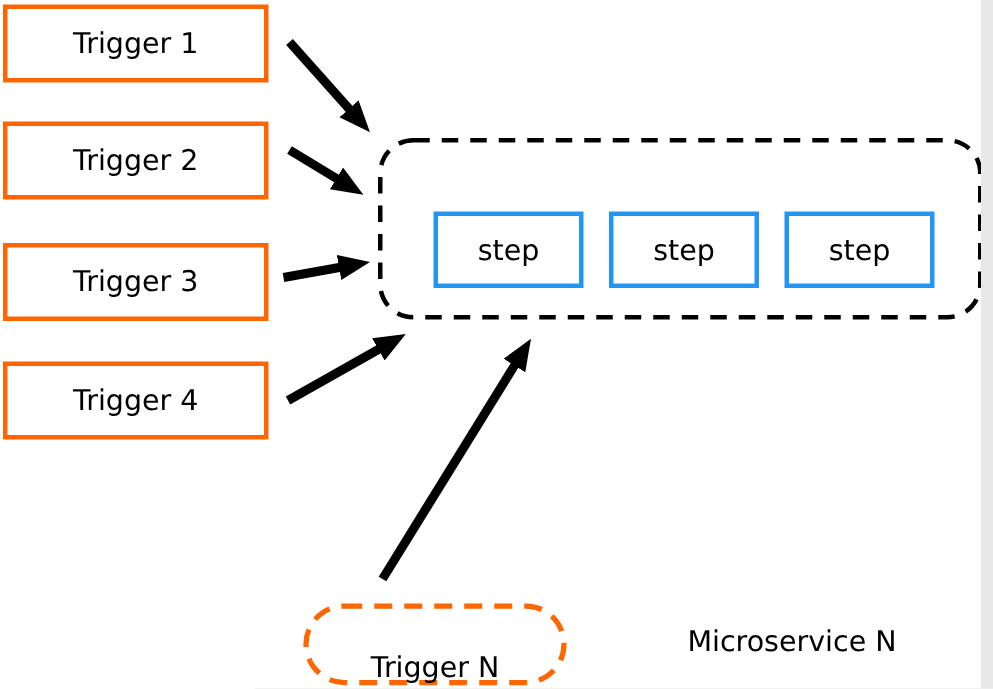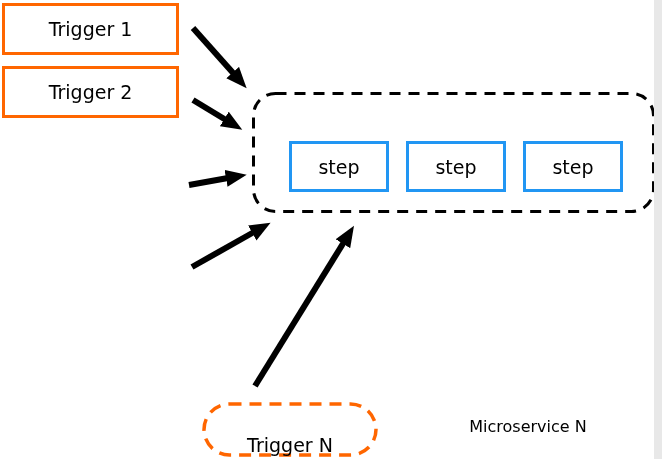--- a/index.html
+++ b/index.html
@@ -92,21 +92,21 @@
     display: flex;
     align-items: center;
     justify-content: center;
   }
   .caption {
     position: absolute;
     left: 446px;
     top: 417px;
     width: 164px;
     text-align: center;
-    font-size: 16px;
+    font-size: 19px;
   }
 </style>
 </head>
 <body>
 
 <div class="canvas">
 
   <svg class="svg-layer" viewBox="0 0 662 459" xmlns="http://www.w3.org/2000/svg">
     <defs>
       <marker id="arrowhead" markerUnits="userSpaceOnUse" markerWidth="24" markerHeight="18" refX="2" refY="8.5" orient="auto">
@@ -121,22 +121,28 @@
     <line class="arrow-line" x1="193" y1="28" x2="234" y2="74" marker-end="url(#arrowhead)"></line>
     <line class="arrow-line" x1="193" y1="100" x2="226" y2="120" marker-end="url(#arrowhead)"></line>
     <line class="arrow-line" x1="189" y1="185" x2="228" y2="178" marker-end="url(#arrowhead)"></line>
     <line class="arrow-line" x1="192" y1="267" x2="254" y2="232" marker-end="url(#arrowhead)"></line>
     <line class="arrow-line" x1="255" y1="386" x2="344" y2="242" marker-end="url(#arrowhead)"></line>
   </svg>
 
   <div class="trigger-box" style="top:3px">
     <span class="node-label">Trigger 1</span>
   </div>
-  <div class="trigger-box" style="top:66px">
+  <div class="trigger-box" style="top:81px">
     <span class="node-label">Trigger 2</span>
+  </div>
+  <div class="trigger-box" style="top:162px">
+    <span class="node-label">Trigger 3</span>
+  </div>
+  <div class="trigger-box" style="top:241px">
+    <span class="node-label">Trigger 4</span>
   </div>
 
 
   <div class="step-box" style="left:289px">
     <span class="node-label">step</span>
   </div>
   <div class="step-box" style="left:406px">
     <span class="node-label">step</span>
   </div>
   <div class="step-box" style="left:523px">

